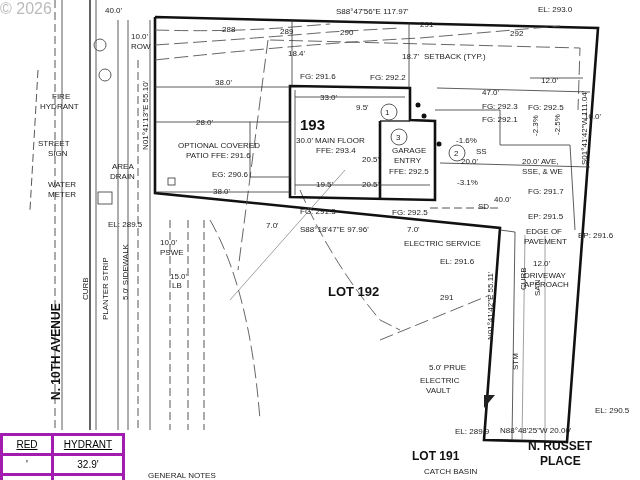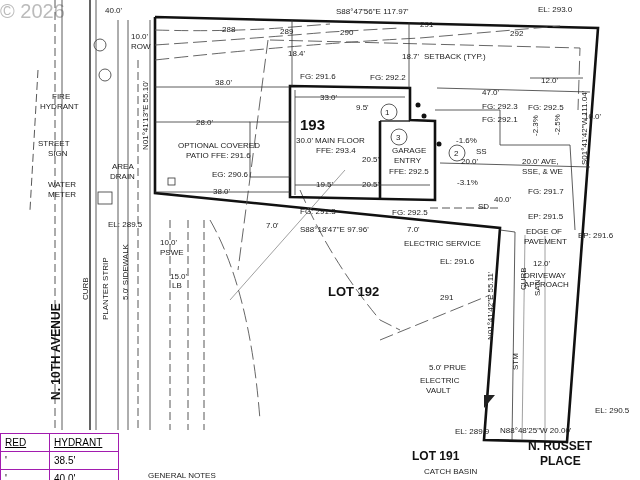--- a/index.html
+++ b/index.html
@@ -6,23 +6,23 @@
   body{width:640px;height:480px;overflow:hidden;position:relative;font-family:"Liberation Sans",sans-serif;}
   svg{position:absolute;left:0;top:0;}
   .t{font-family:"Liberation Sans",sans-serif;font-size:8px;fill:#222;}
   .tb{font-family:"Liberation Sans",sans-serif;font-weight:bold;fill:#111;}
   .thick{stroke:#111;stroke-width:2.6;fill:none;}
   .med{stroke:#222;stroke-width:1.4;fill:none;}
   .thin{stroke:#333;stroke-width:0.8;fill:none;}
   .dash{stroke:#444;stroke-width:0.9;fill:none;stroke-dasharray:8 4;}
   .ldash{stroke:#555;stroke-width:0.9;fill:none;stroke-dasharray:14 5;}
   .gray{stroke:#888;stroke-width:0.8;fill:none;}
-  .wm{position:absolute;left:0;top:0;font-size:20px;color:#bbb;font-family:"Liberation Sans",sans-serif;}
+  .wm{position:absolute;left:0;top:0;font-size:16px;color:#bbb;font-family:"Liberation Sans",sans-serif;}
   .tbl{position:absolute;left:0;top:433px;border-collapse:collapse;font-size:10px;font-family:"Liberation Sans",sans-serif;}
-  .tbl td{border:1px solid #a21caf;height:17px;padding:0 4px;}
+  .tbl td{border:3px solid #a21caf;height:17px;text-align:center;padding:0 4px;}
   .tbl .h{text-decoration:underline;}
 </style>
 </head>
 <body>
 
 <div class="wm">© 2026</div>
 
 <svg width="640" height="480" viewBox="0 0 640 480">
 
   <g>
@@ -217,20 +217,20 @@
 </svg>
 
 <table class="tbl">
   <tbody>
       <tr>
     <td class="h" style="width:40px">RED</td>
     <td class="h" style="width:60px">HYDRANT</td>
   </tr>
   <tr>
     <td>'</td>
-    <td>38.5'</td>
+    <td>32.9'</td>
   </tr>
   <tr>
     <td>'</td>
     <td>40.0'</td>
   </tr>
 </tbody>
   </table>
 
 </body></html>

